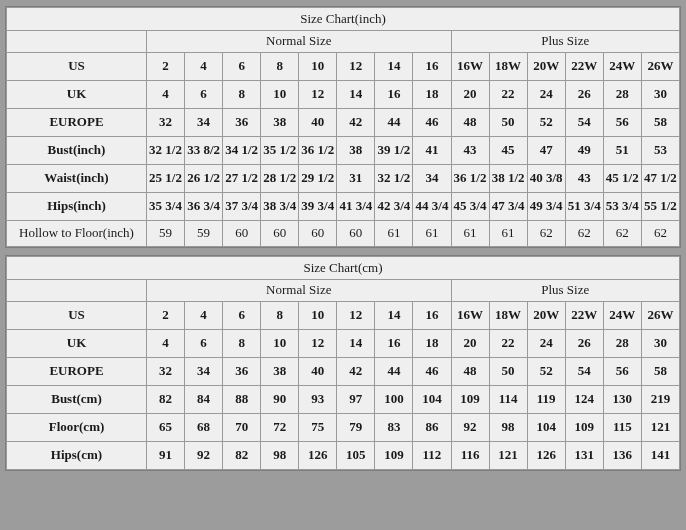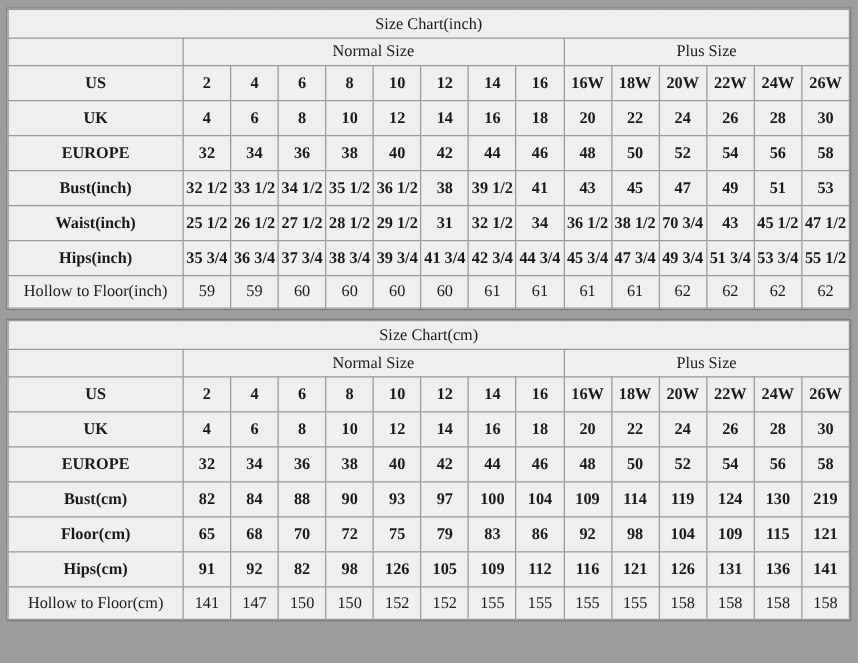--- a/index.html
+++ b/index.html
@@ -156,21 +156,21 @@
             <td class="data-cell">48</td>
             <td class="data-cell">50</td>
             <td class="data-cell">52</td>
             <td class="data-cell">54</td>
             <td class="data-cell">56</td>
             <td class="data-cell">58</td>
           </tr>
           <tr class="r-h">
             <td class="row-label">Bust(inch)</td>
             <td class="data-cell small-val">32 1/2</td>
-            <td class="data-cell small-val">33 1/2</td>
+            <td class="data-cell small-val">33 8/2</td>
             <td class="data-cell small-val">34 1/2</td>
             <td class="data-cell small-val">35 1/2</td>
             <td class="data-cell small-val">36 1/2</td>
             <td class="data-cell">38</td>
             <td class="data-cell small-val">39 1/2</td>
             <td class="data-cell">41</td>
             <td class="data-cell">43</td>
             <td class="data-cell">45</td>
             <td class="data-cell">47</td>
             <td class="data-cell">49</td>
@@ -182,21 +182,21 @@
             <td class="data-cell small-val">25 1/2</td>
             <td class="data-cell small-val">26 1/2</td>
             <td class="data-cell small-val">27 1/2</td>
             <td class="data-cell small-val">28 1/2</td>
             <td class="data-cell small-val">29 1/2</td>
             <td class="data-cell">31</td>
             <td class="data-cell small-val">32 1/2</td>
             <td class="data-cell">34</td>
             <td class="data-cell small-val">36 1/2</td>
             <td class="data-cell small-val">38 1/2</td>
-            <td class="data-cell small-val">70 3/4</td>
+            <td class="data-cell small-val">40 3/8</td>
             <td class="data-cell">43</td>
             <td class="data-cell small-val">45 1/2</td>
             <td class="data-cell small-val">47 1/2</td>
           </tr>
           <tr class="r-h">
             <td class="row-label">Hips(inch)</td>
             <td class="data-cell small-val">35 3/4</td>
             <td class="data-cell small-val">36 3/4</td>
             <td class="data-cell small-val">37 3/4</td>
             <td class="data-cell small-val">38 3/4</td>
@@ -355,33 +355,16 @@
             <td class="data-cell">105</td>
             <td class="data-cell">109</td>
             <td class="data-cell">112</td>
             <td class="data-cell">116</td>
             <td class="data-cell">121</td>
             <td class="data-cell">126</td>
             <td class="data-cell">131</td>
             <td class="data-cell">136</td>
             <td class="data-cell">141</td>
           </tr>
-          <tr class="r-tall">
-            <td class="row-label">Hollow to Floor(cm)</td>
-            <td class="data-cell">141</td>
-            <td class="data-cell">147</td>
-            <td class="data-cell">150</td>
-            <td class="data-cell">150</td>
-            <td class="data-cell">152</td>
-            <td class="data-cell">152</td>
-            <td class="data-cell">155</td>
-            <td class="data-cell">155</td>
-            <td class="data-cell">155</td>
-            <td class="data-cell">155</td>
-            <td class="data-cell">158</td>
-            <td class="data-cell">158</td>
-            <td class="data-cell">158</td>
-            <td class="data-cell">158</td>
-          </tr>
         </tbody>
     </table>
   </div>
 </div>
 
 </body></html>

